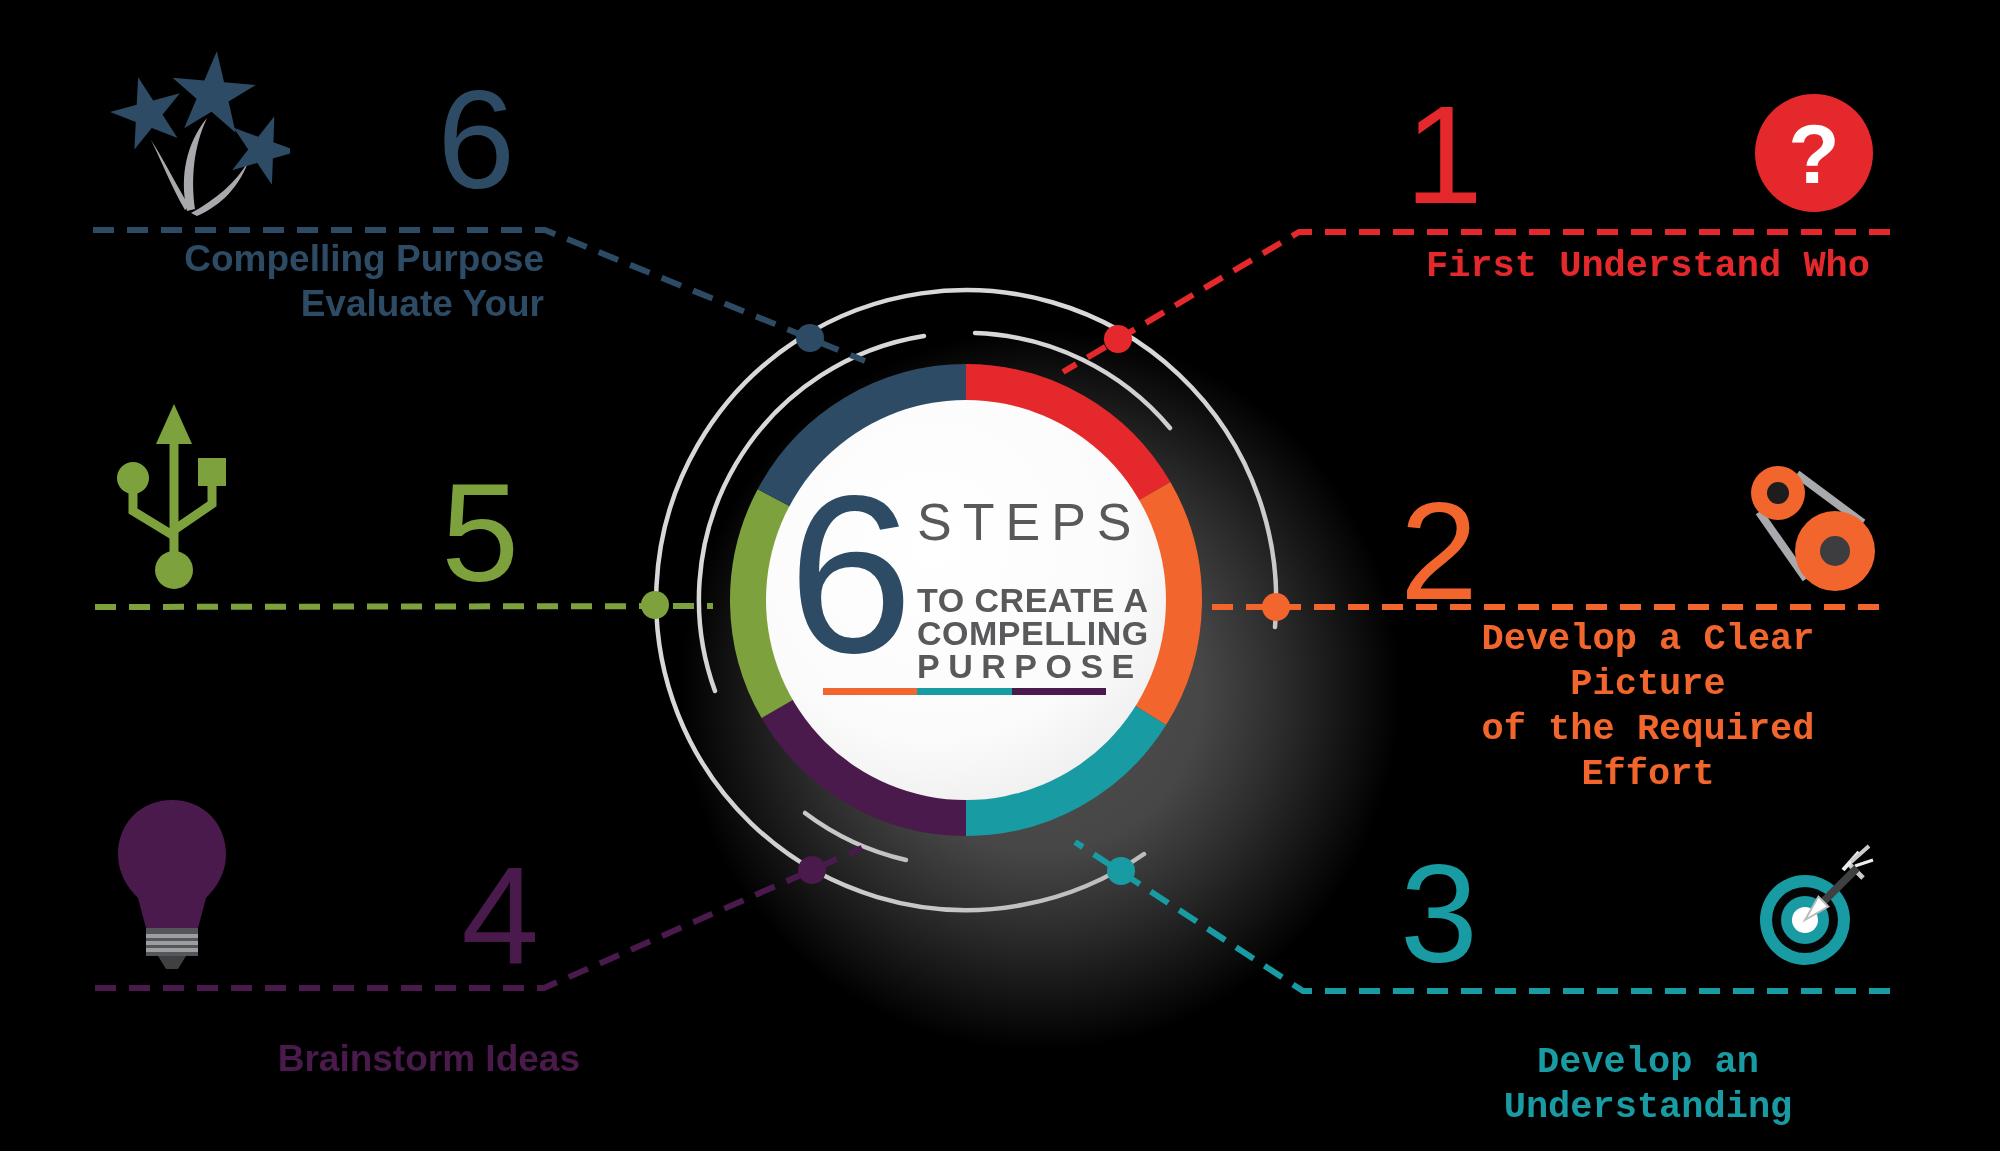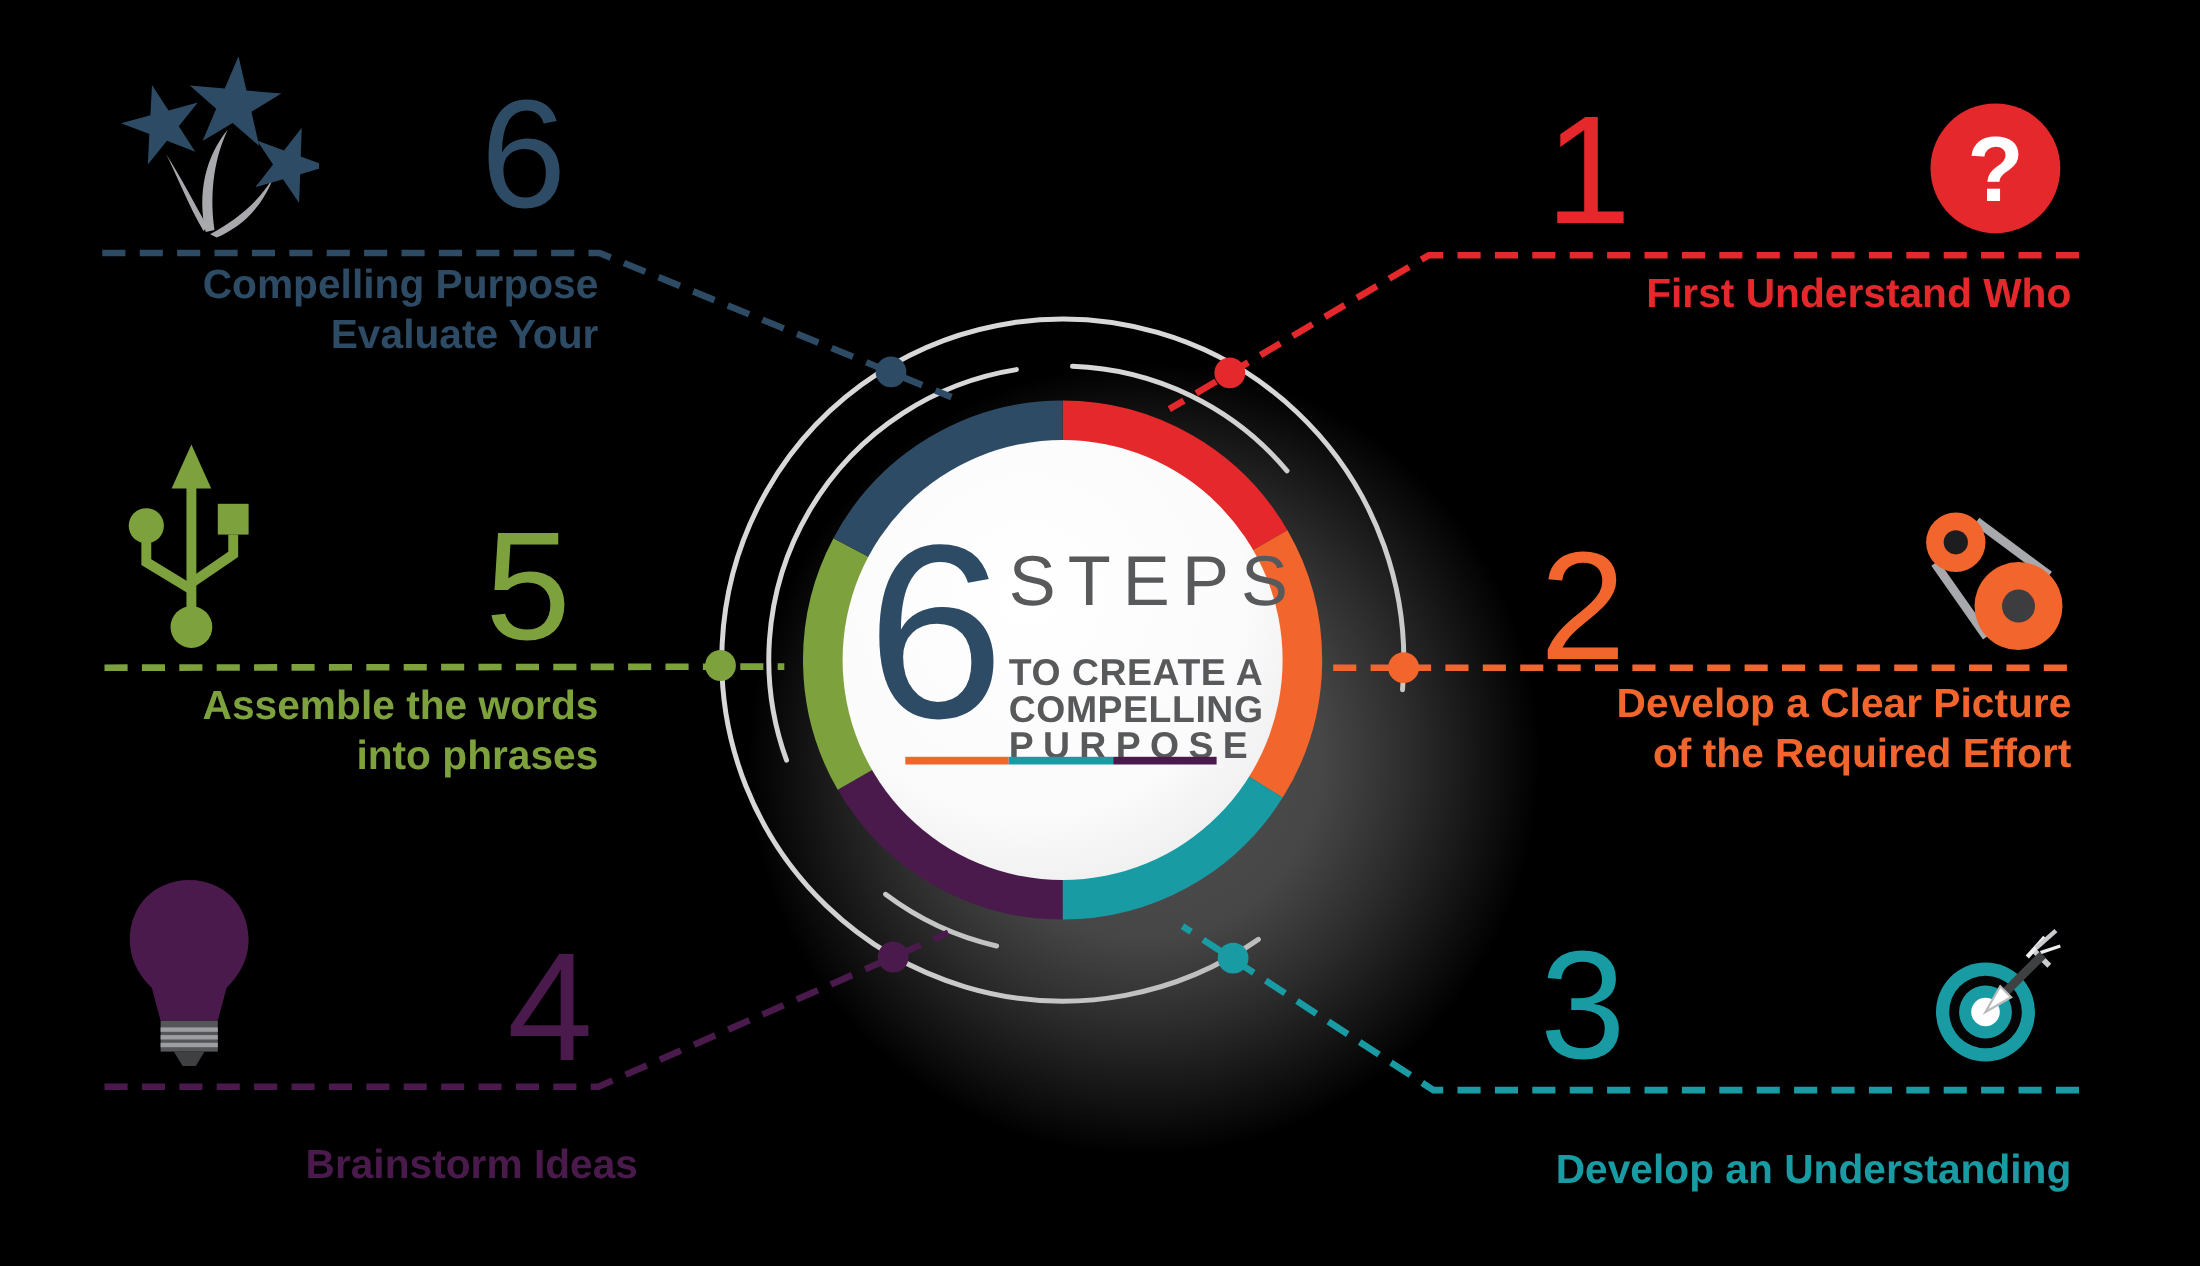--- a/index.html
+++ b/index.html
@@ -18,25 +18,25 @@
   .s-arc{stroke:var(--p-gray-arc);} .s-swoosh{stroke:var(--p-gray-swoosh);}
   .bg-orange{background:var(--p-orange);} .bg-teal{background:var(--p-teal);} .bg-purple{background:var(--p-purple);}
 
   .ring-seg{fill:none;stroke-width:37;}
   .dash{fill:none;stroke-width:6;stroke-dasharray:21 13;}
   .deco{fill:none;stroke-width:4.5;stroke-linecap:round;}
 
   .num{position:absolute;font-size:140px;line-height:1;font-weight:400;letter-spacing:-2px;}
   .label{position:absolute;font-size:37px;line-height:45px;font-weight:700;width:470px;}
   .align-r{text-align:right;}
-  .align-l{text-align:right;}
+  .align-l{text-align:center;font-family:Liberation Mono, monospace;}
 
   .center-six{position:absolute;left:788px;top:462px;font-size:225px;line-height:1;font-weight:400;}
   .center-text{position:absolute;left:917px;top:496px;color:var(--p-gray-text);}
-  .ct-steps{font-size:64px;line-height:1;letter-spacing:11px;font-weight:400;}
+  .ct-steps{font-size:52px;line-height:1;letter-spacing:11px;font-weight:400;}
   .ct-sub{font-size:34px;line-height:33px;font-weight:700;letter-spacing:0.5px;}
   .ct-sub.first{margin-top:36px;}
   .ct-purpose{letter-spacing:8.5px;}
   .ct-bar{position:absolute;left:823px;top:688px;width:283px;height:7px;display:flex;}
   .ct-bar span{flex:1 1 0;height:100%;}
 </style>
 </head>
 <body>
 
 <div class="stage">
@@ -110,24 +110,20 @@
   <div class="num c-green" style="right:1483px;top:463px;text-align:right;">5</div>
   <div class="num c-purple" style="right:1463px;top:846px;text-align:right;">4</div>
   <div class="num c-red" style="left:1405px;top:85px;">1</div>
   <div class="num c-orange" style="left:1400px;top:481px;">2</div>
   <div class="num c-teal" style="left:1400px;top:844px;">3</div>
 
   <div class="label align-r c-blue" style="right:1456px;top:236px;">
     <div>Compelling Purpose</div>
     <div>Evaluate Your</div>
   </div>
-  <div class="label align-r c-green" style="right:1456px;top:619px;">
-    <div>Assemble the words</div>
-    <div>into phrases</div>
-  </div>
   <div class="label align-r c-purple" style="right:1420px;top:996px;margin-top:40px;">
     <div>Brainstorm Ideas</div>
     <div></div>
   </div>
   <div class="label align-l c-red" style="left:1413px;top:244px;">
     <div>First Understand Who</div>
   </div>
   <div class="label align-l c-orange" style="left:1413px;top:617px;">
     <div>Develop a Clear Picture</div>
     <div>of the Required Effort</div>

